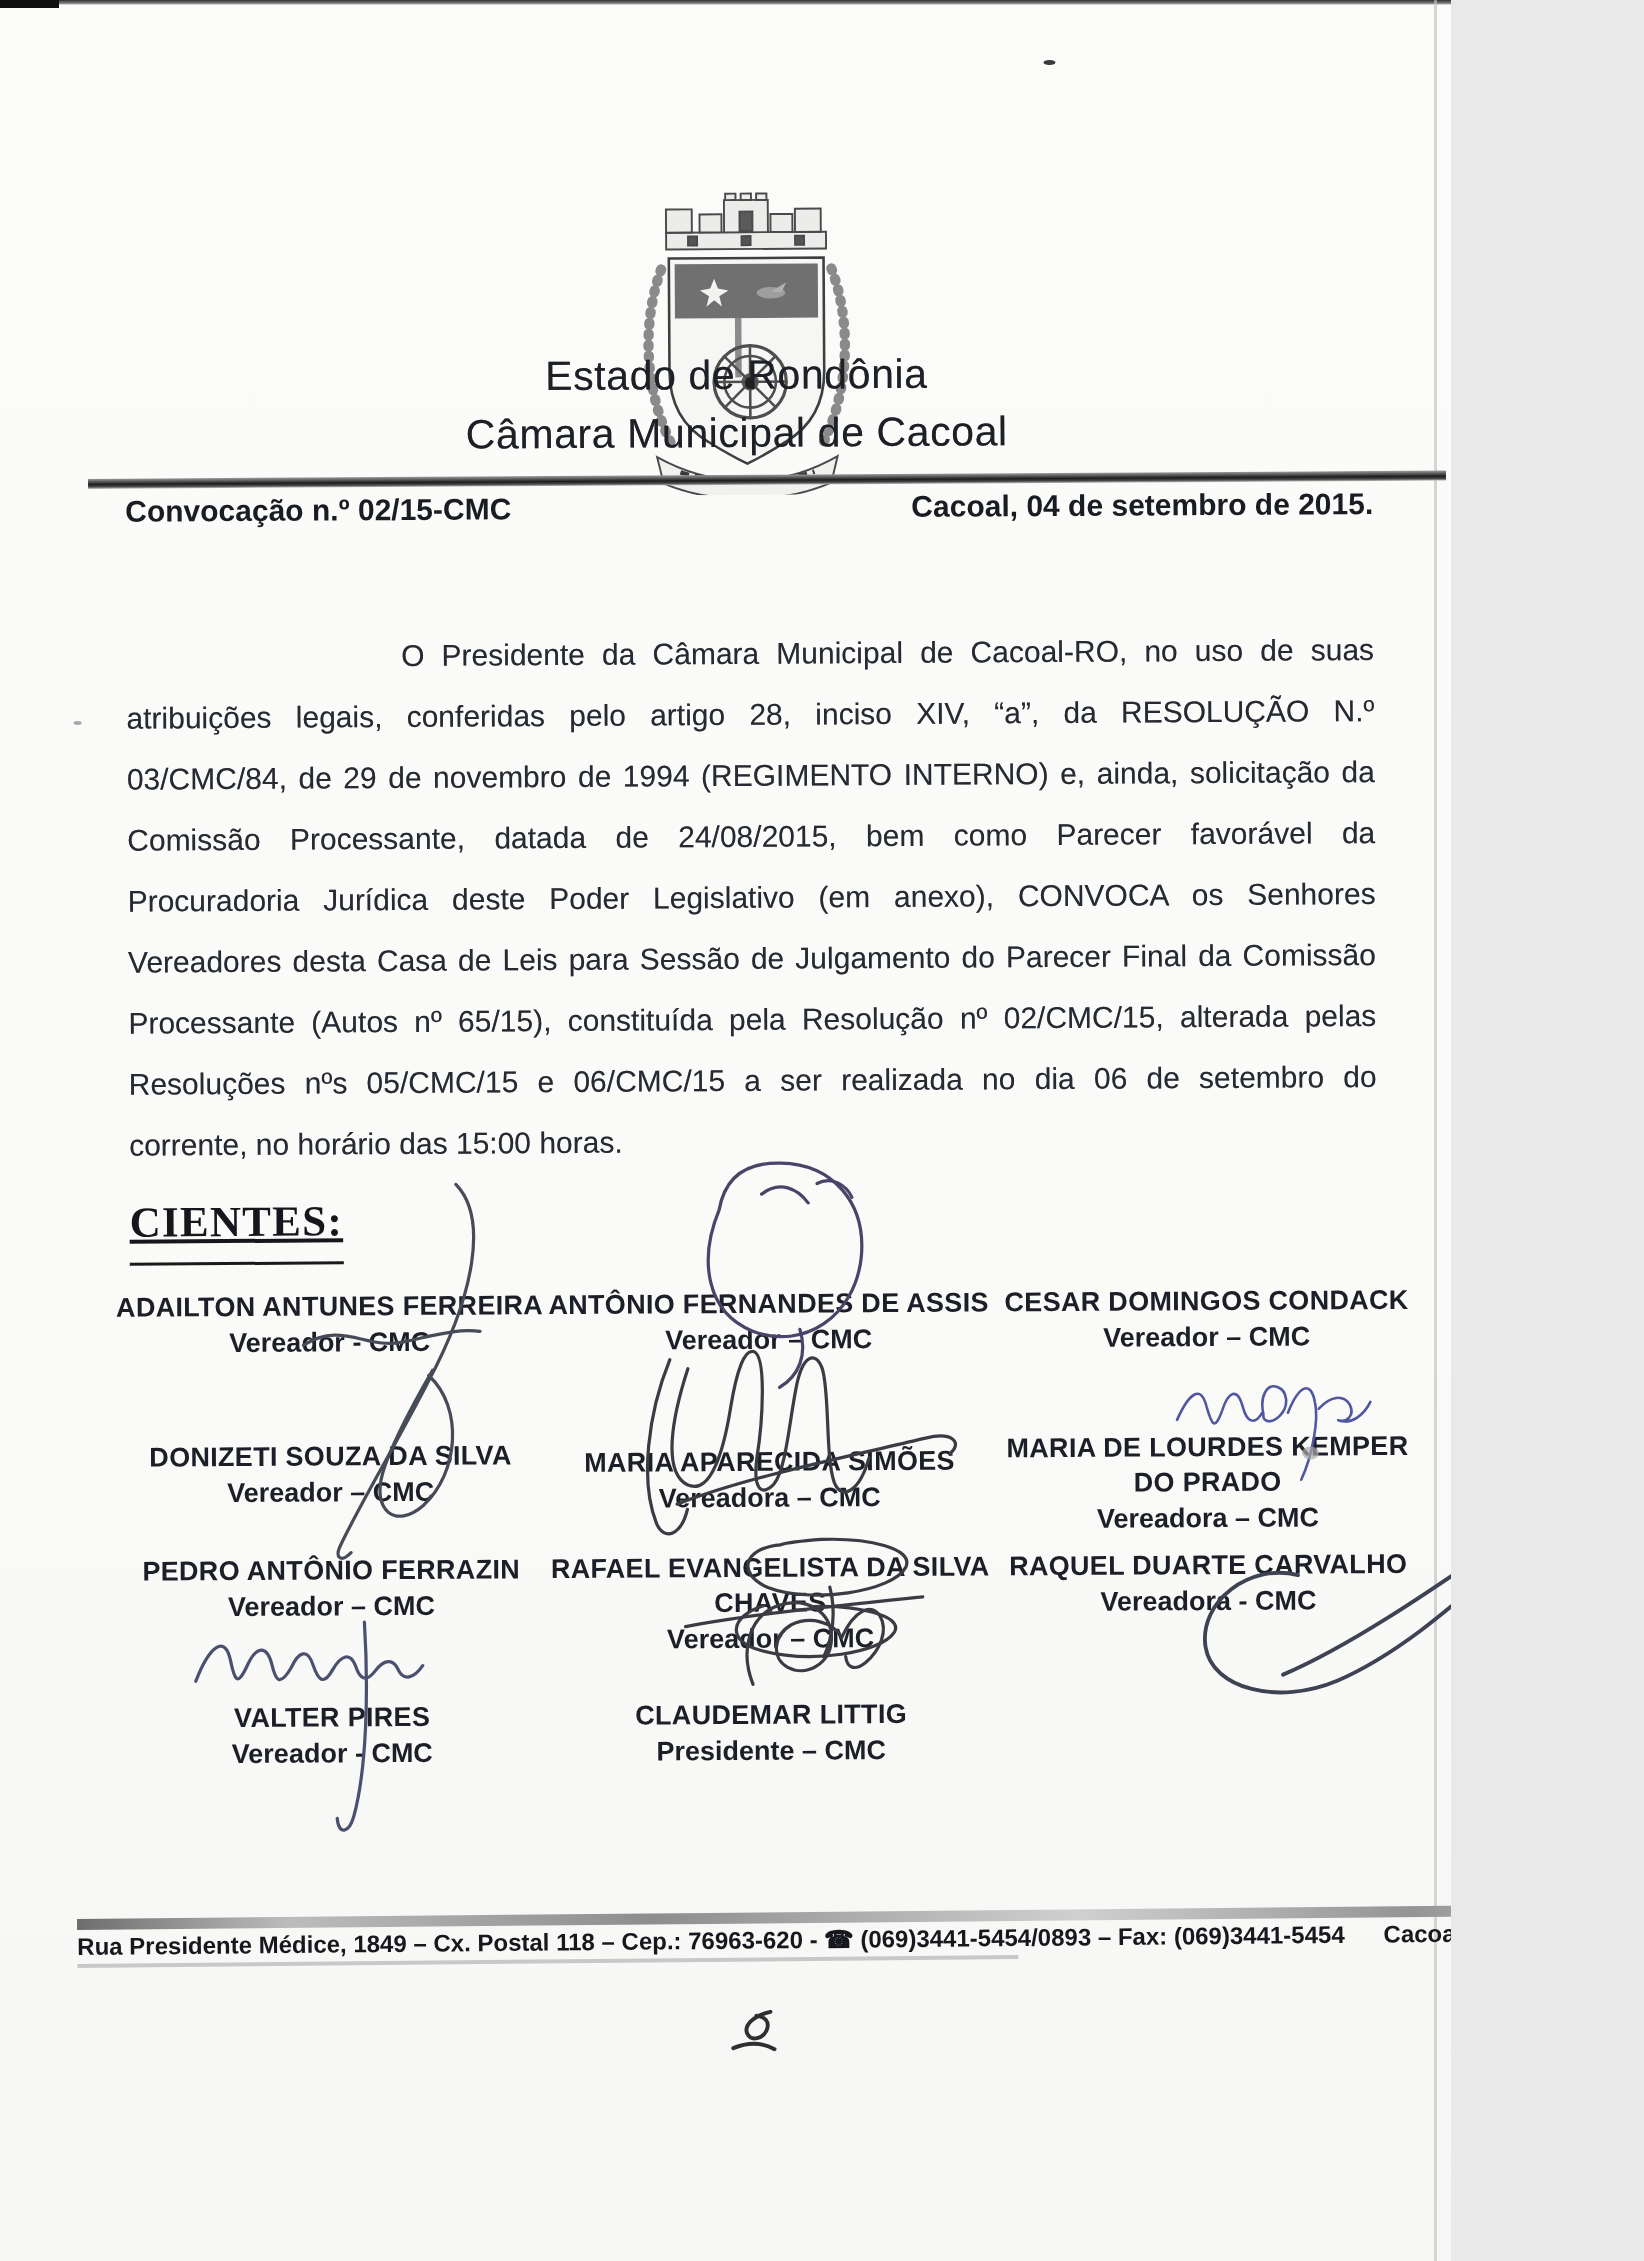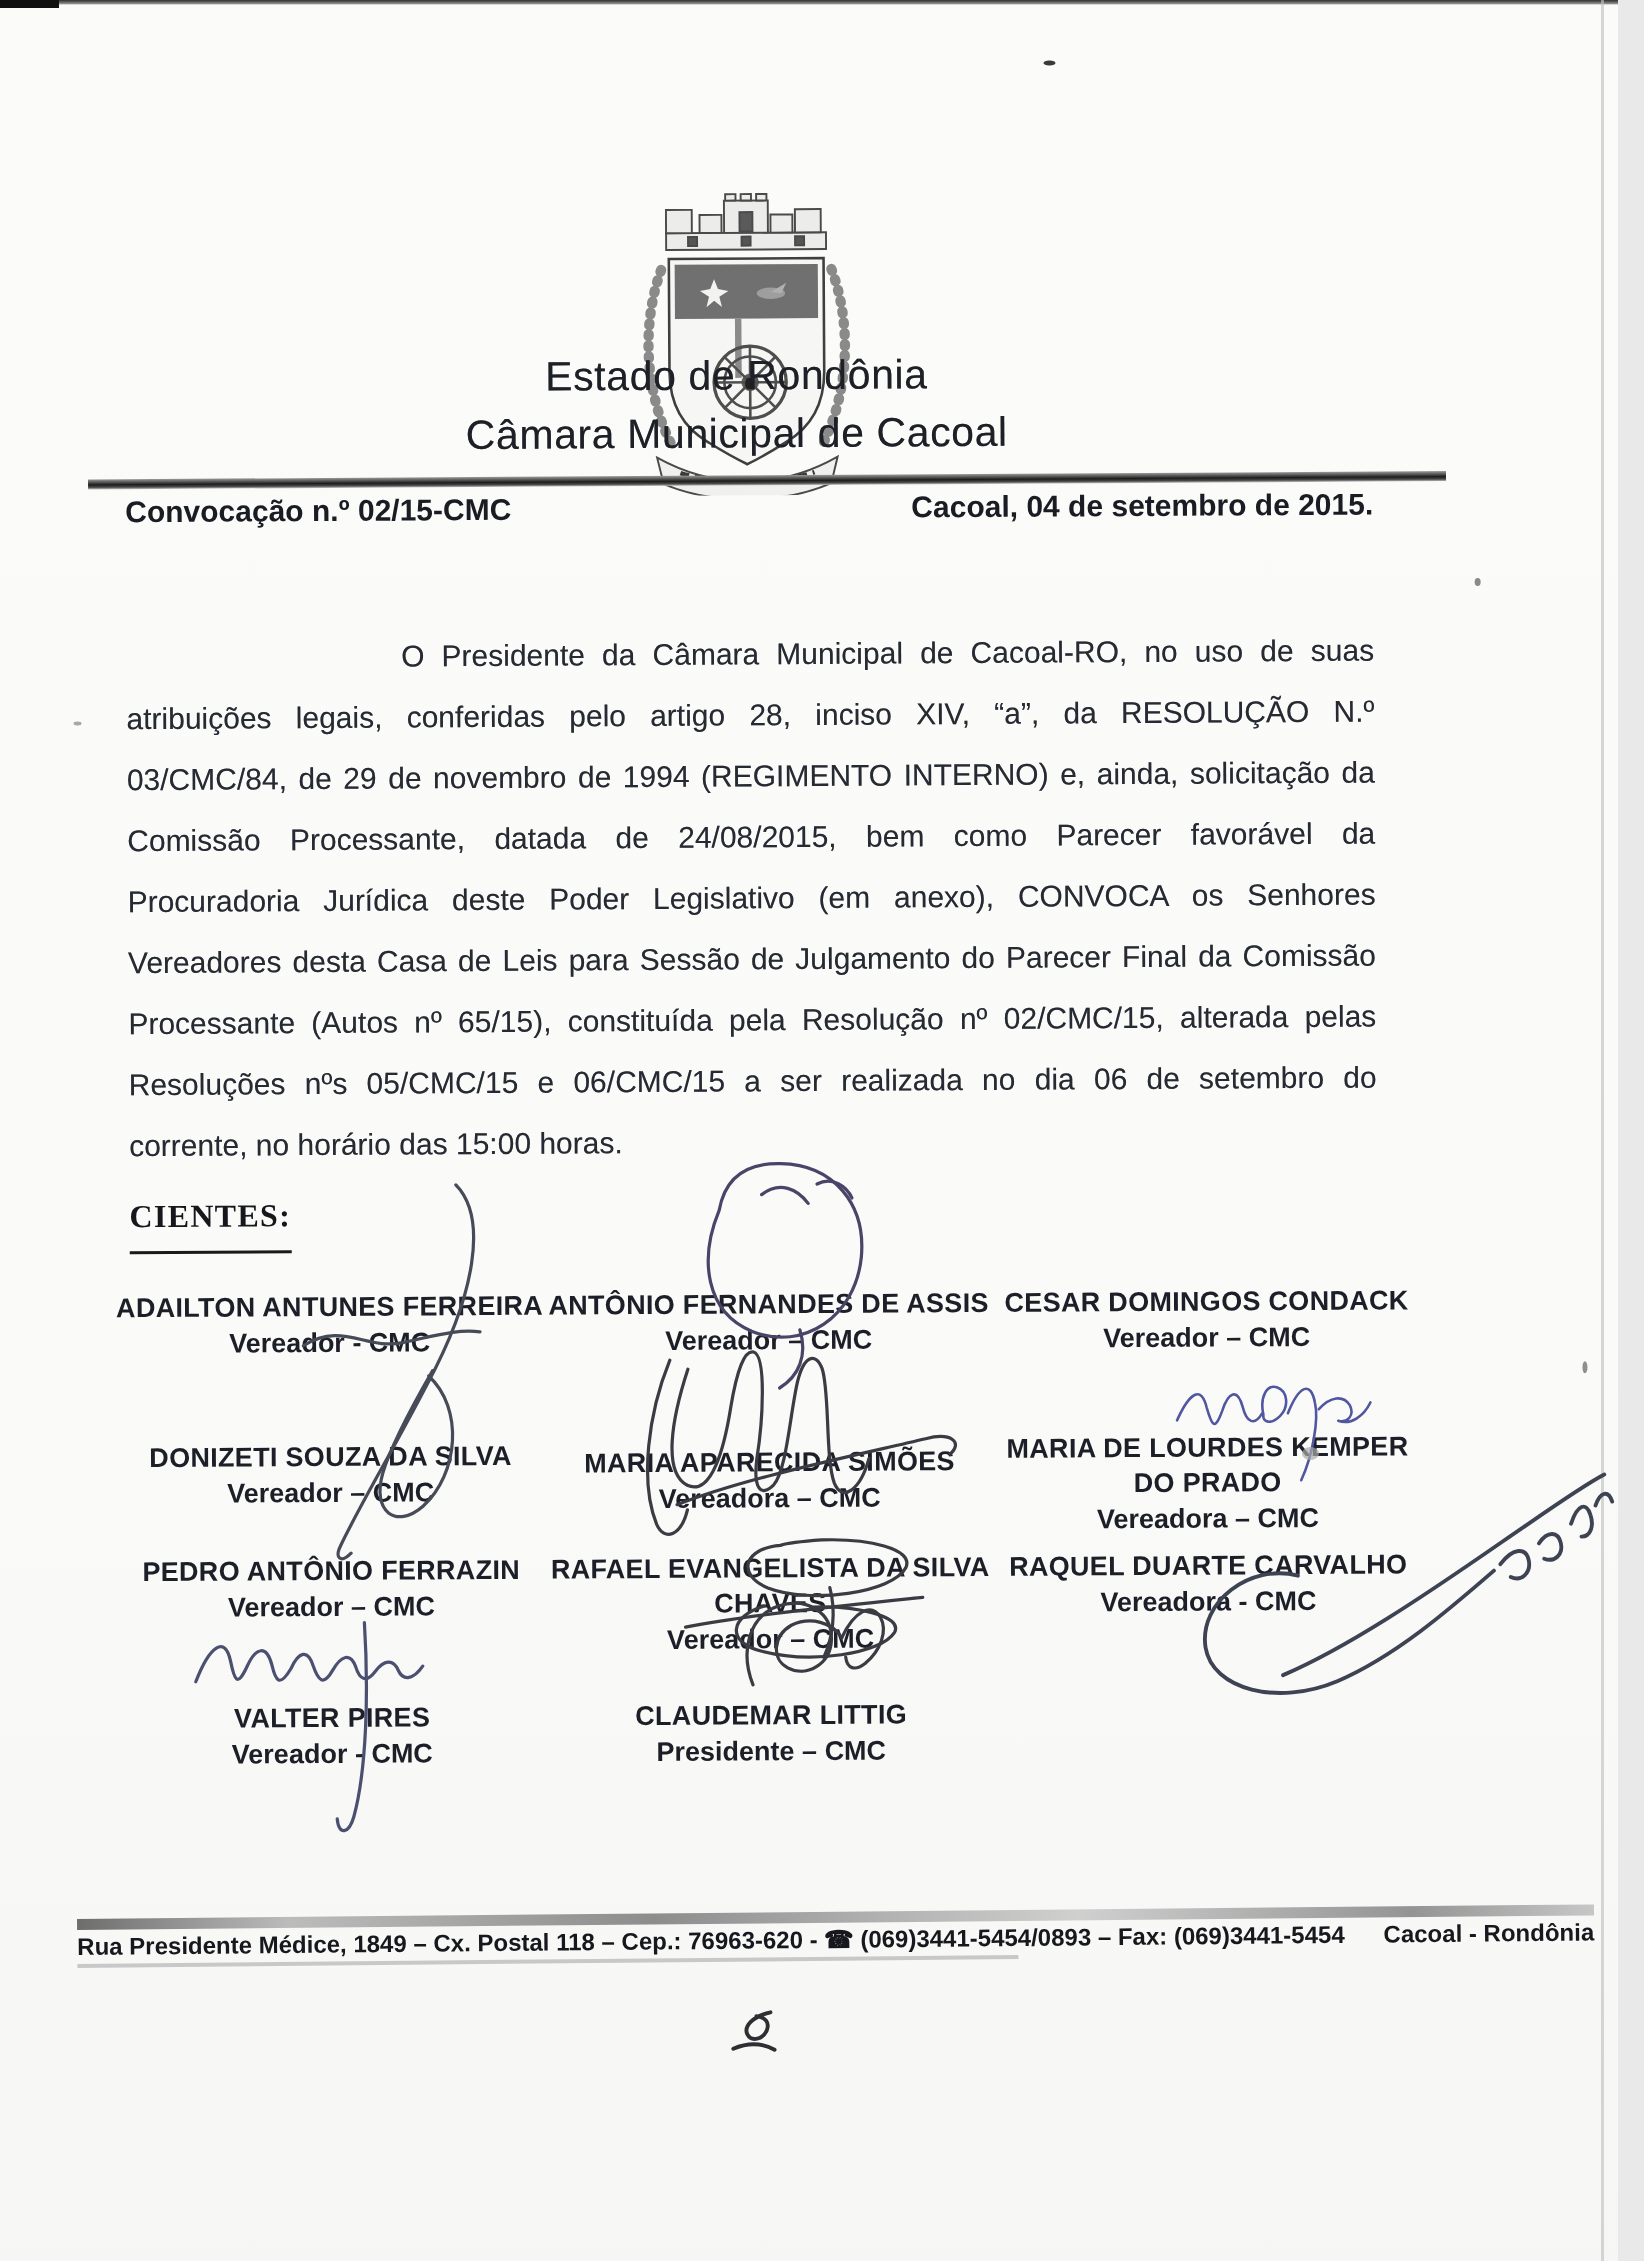--- a/index.html
+++ b/index.html
@@ -1,17 +1,17 @@
 <!DOCTYPE html>
 <html lang="pt" style="font-size:10.3px"><head>
 <meta charset="utf-8">
 <style>
   html,body{margin:0;padding:0;background:#e9e9e9;}
   .page{
-    position:relative; width:1618px; height:2261px; overflow:hidden;
+    position:relative; width:1451px; height:2261px; overflow:hidden;
     background:linear-gradient(180deg,#fbfbf9 0%,#fafaf8 60%,#f6f6f4 100%);
     font-family:"Liberation Sans",sans-serif; color:#23262e;
   }
   .tilt{position:absolute;inset:0;transform:rotate(-0.35deg);}
   
   .edge-top{position:absolute;left:0;top:0;width:100%;height:4.5px;background:linear-gradient(180deg,#2e2e2e,#8a8a8a 70%,rgba(138,138,138,0));}
   .edge-top-blob{position:absolute;left:0;top:0;width:59px;height:8.4px;background:#101010;}
   .edge-right{position:absolute;right:14px;top:0;width:2.6px;height:100%;background:#c2c2c2;opacity:.65;}
   .speck{position:absolute;border-radius:50%;}
   
@@ -25,22 +25,22 @@
   .meta{position:absolute;left:129px;top:491px;width:1248px;display:flex;justify-content:space-between;
     font-weight:bold;font-size:30px;color:#191c23;}
   
   .body-block{position:absolute;left:129px;top:623px;width:1248px;font-size:30px;color:#262a33;
     text-shadow:0 0 0.4px rgba(30,30,40,.4);}
   .jline{line-height:61px;height:61px;text-align:justify;text-align-last:justify;text-justify:inter-word;white-space:normal;}
   .jline.indent{padding-left:275px;}
   .jline.jlast{text-align:left;text-align-last:left;}
   
   .cientes-h{position:absolute;left:129px;top:1194px;font-family:"Liberation Serif",serif;
-    font-weight:bold;font-size:32px;letter-spacing:1.3px;color:#15171c;
-    border-bottom:3.2px solid #1a1a1a;padding-bottom:16px;}
+    font-weight:bold;font-size:43px;letter-spacing:1.3px;color:#15171c;
+    border-bottom:3.2px solid #1a1a1a;padding-bottom:16px;text-decoration:underline;}
   .cell{position:absolute;width:451px;text-align:center;color:#1c1f27;}
   .cell .nm{font-weight:bold;font-size:27px;line-height:35px;letter-spacing:0.3px;}
   .cell .rl{font-weight:bold;font-size:27px;line-height:35px;margin-top:1.3px;}
   
   .footer{position:absolute;left:77px;top:1919px;width:1517px;transform:rotate(-0.55deg);transform-origin:left top;}
   .f-bar{width:100%;height:11px;background:linear-gradient(90deg,#6d6d6d,#bcbcbc 14%,#8d8d8d 38%,#d0d0d0 66%,#949494 88%,#c7c7c7 100%);}
   .f-line{display:flex;justify-content:space-between;align-items:baseline;margin-top:2.6px;
     font-weight:bold;font-size:24px;color:#16181d;white-space:nowrap;}
   .f-left{display:flex;align-items:baseline;gap:6.4px;}
   .f-shadow{width:62%;height:3.2px;background:#c8c8c8;margin-top:3.9px;}

